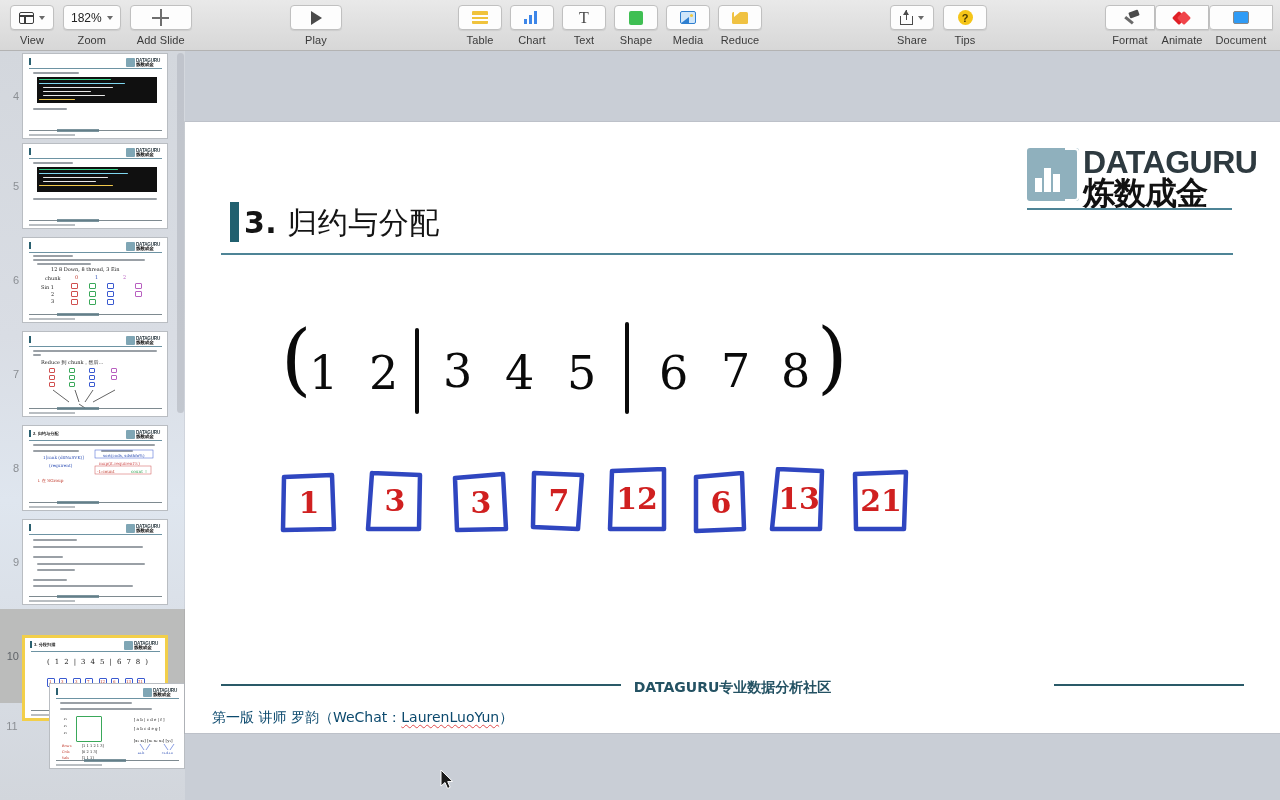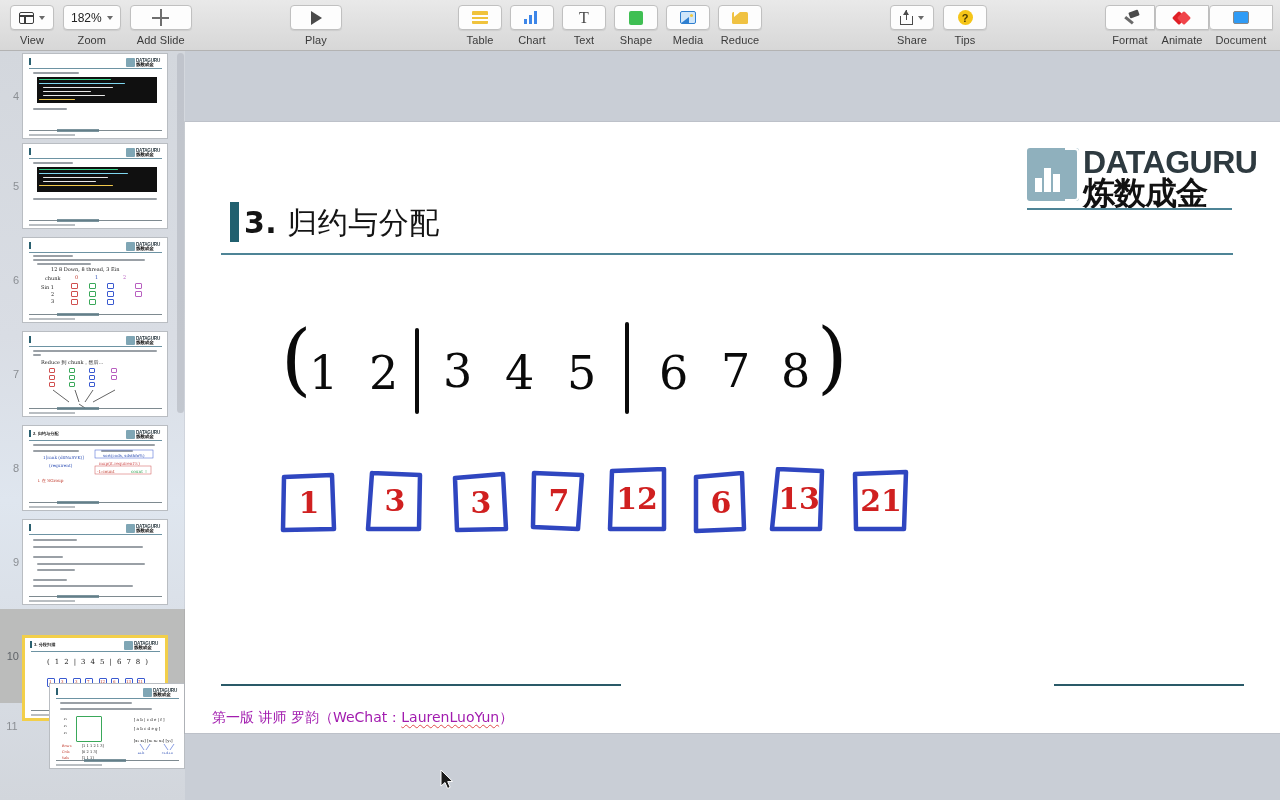--- a/index.html
+++ b/index.html
@@ -168,21 +168,21 @@
   }
 
   
   .f-rule-l{position:absolute;left:36px;bottom:47px;width:400px;height:1.6px;background:#2a5a68;}
   .f-rule-r{position:absolute;right:36px;bottom:47px;width:190px;height:1.6px;background:#2a5a68;}
   .f-center{
     position:absolute;left:0;right:0;bottom:36px;text-align:center;
     font-size:14px;font-weight:bold;color:#245263;font-family:"DejaVu Sans",sans-serif;
   }
   .f-left{
-    position:absolute;left:27px;bottom:6px;font-size:14px;color:#a21caf;
+    position:absolute;left:27px;bottom:6px;font-size:14px;color:#0c4a6e;
     font-family:"DejaVu Sans",sans-serif;white-space:nowrap;
   }
   .spell{
     text-decoration:underline;
     text-decoration-color:#e04b4b;
     text-decoration-style:wavy;
     text-decoration-thickness:1px;
     text-underline-offset:2px;
   }
 
@@ -671,20 +671,21 @@
           <div class="boxwrap" style="left:572px;top:2px;">
             <svg class="bsvg" width="64" height="70" viewBox="0 0 64 70">
               <path d="M5 5 L56 3 L54 60 M5 5 L6 60 M6 60 L54 60" stroke="#2f46c0" stroke-width="4.5" fill="none" stroke-linecap="round" stroke-linejoin="round"></path>
             </svg>
             <div class="bval">21</div>
           </div>
         </div>
 
         <div class="f-rule-l"></div>
         <div class="f-rule-r"></div>
+        <div class="f-center">DATAGURU专业数据分析社区</div>
         <div class="f-left">
           <span>第一版 讲师 罗韵（WeChat：</span><span class="spell">LaurenLuoYun</span><span>）</span>
         </div>
 
       </div>
     </div>
   </div>
 
   <svg class="cursor" viewBox="0 0 14 21">
     <path d="M1 1 L1 17 L5 13.5 L7.6 19.5 L10.2 18.3 L7.7 12.6 L12.6 12.4 Z" fill="#1a1a1a" stroke="#ffffff" stroke-width="1"></path>

